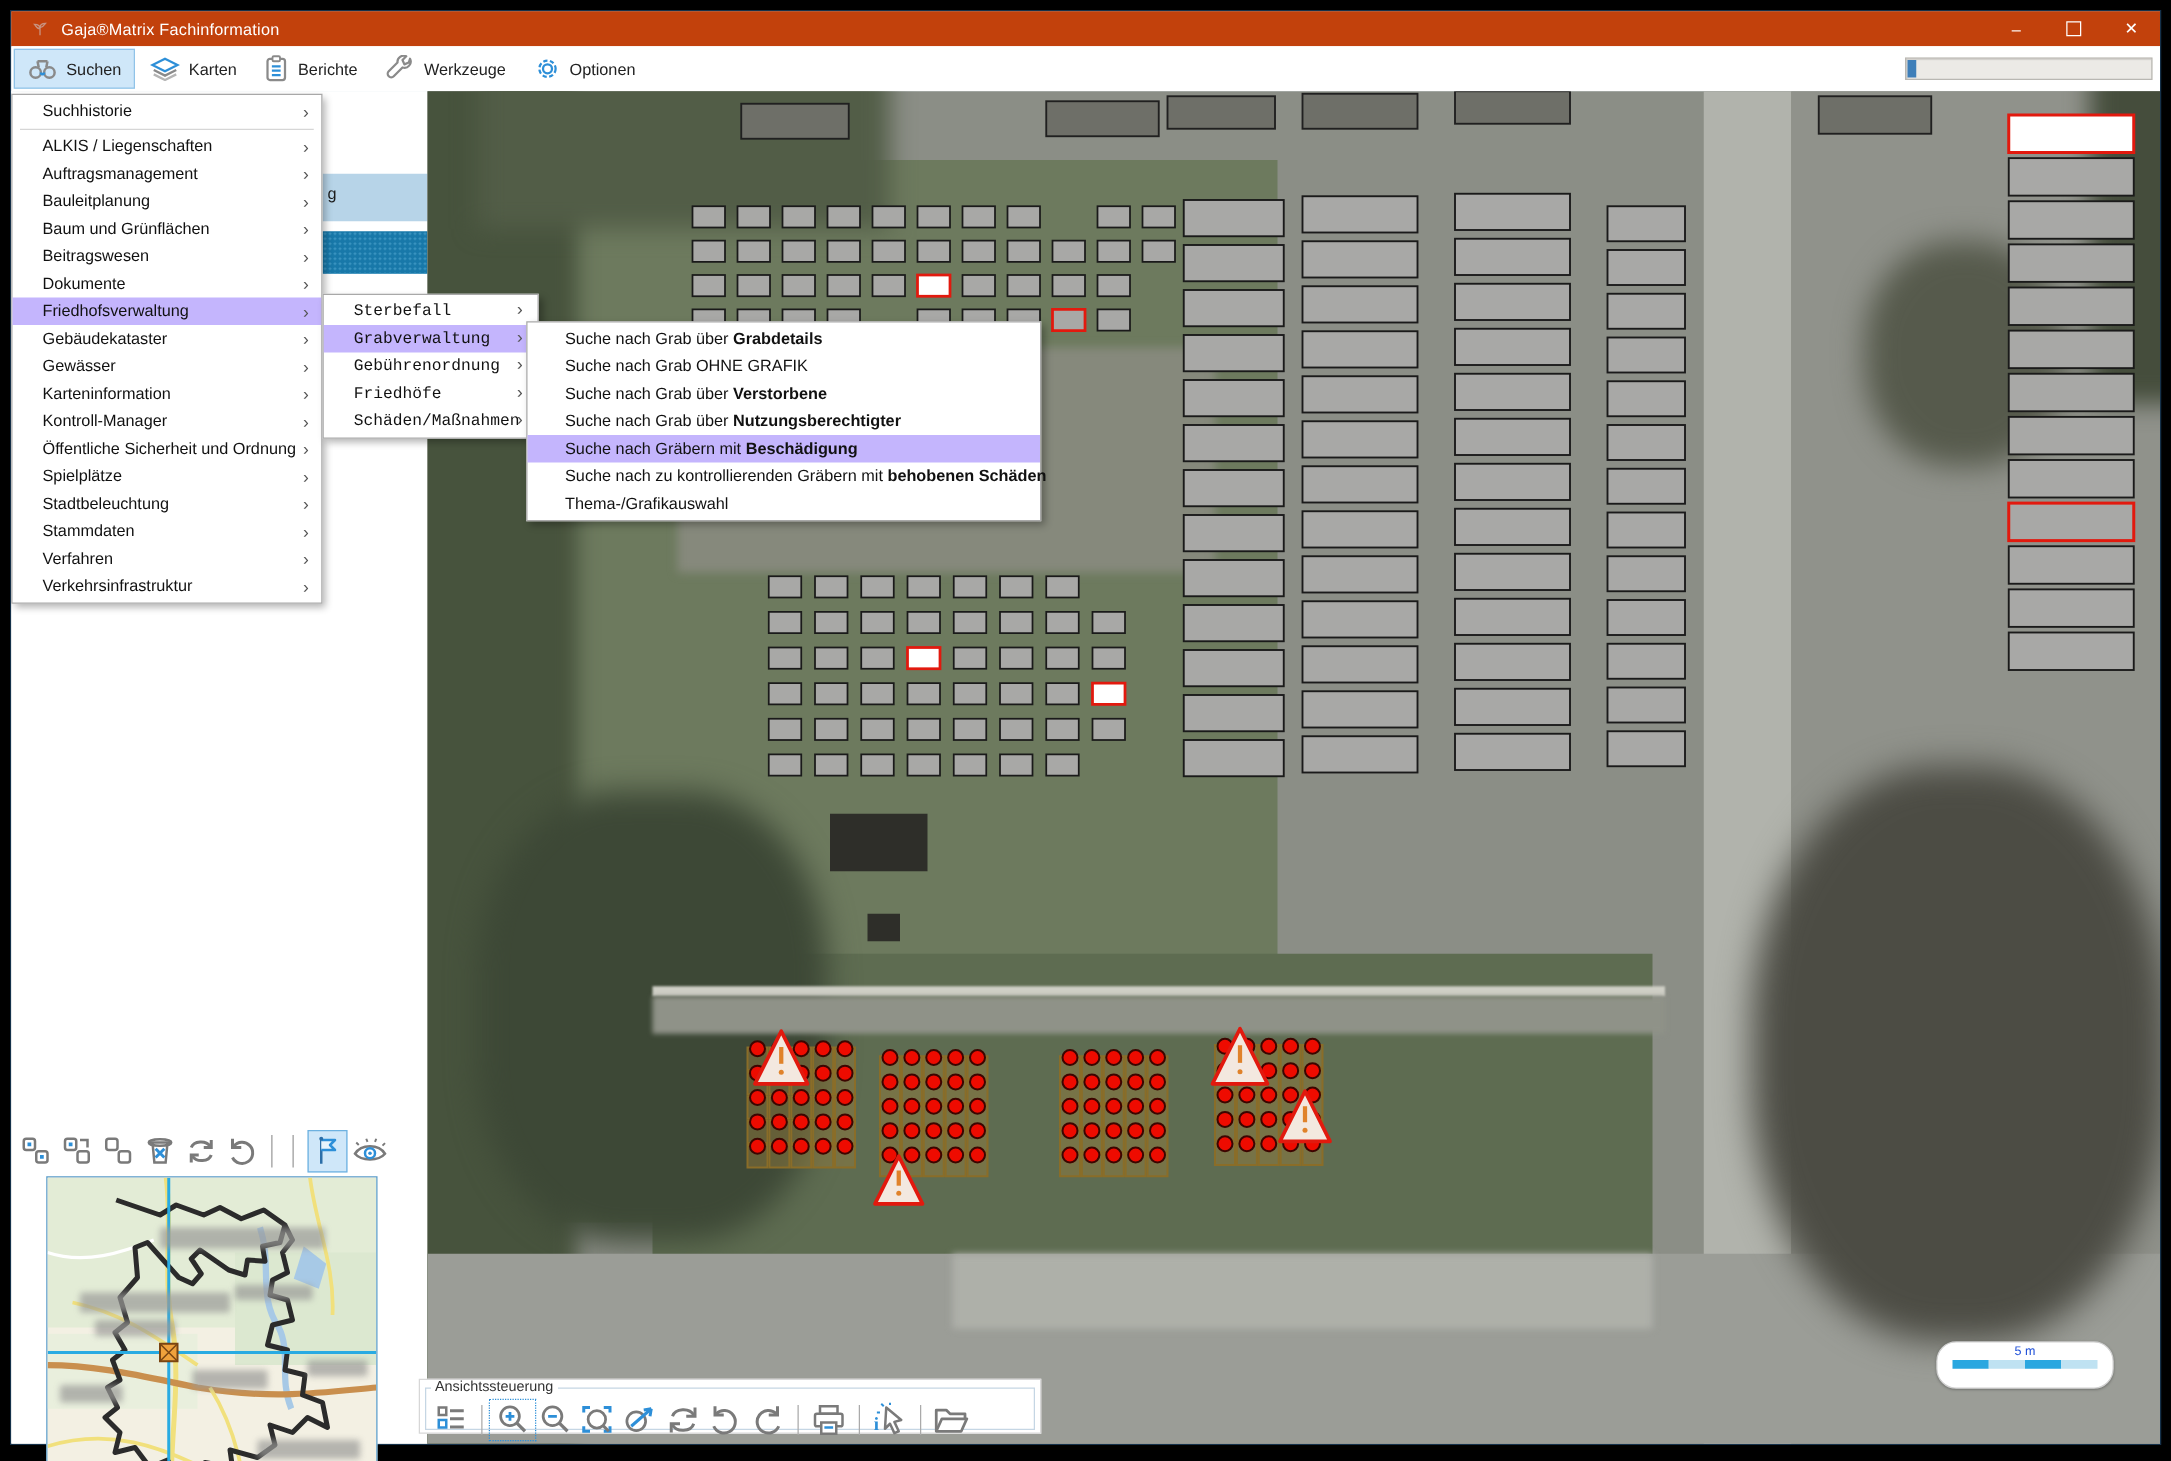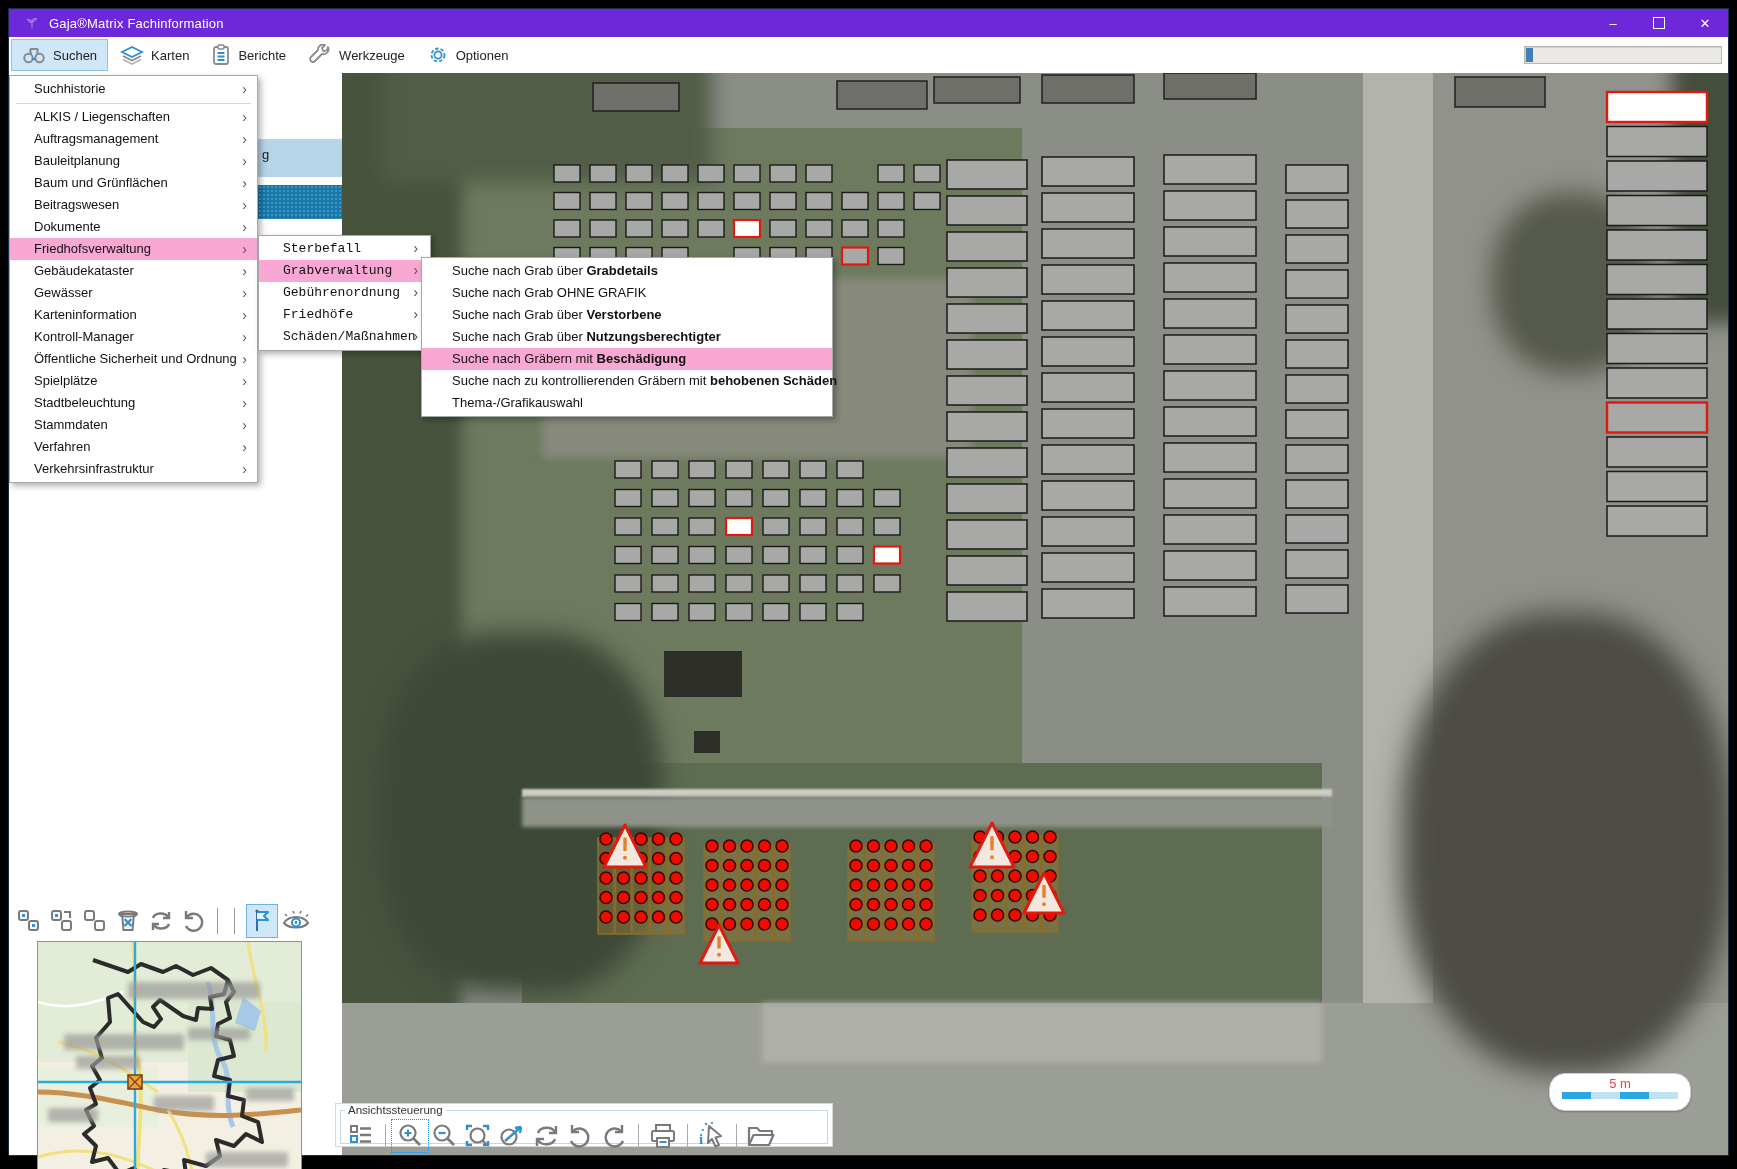--- a/index.html
+++ b/index.html
@@ -1,21 +1,21 @@
 <!DOCTYPE html>
 <html><head>
 <meta charset="utf-8">
 <style>
   html,body{margin:0;padding:0;}
   body{width:1737px;height:1169px;background:#000;position:relative;overflow:hidden;
        font-family:"Liberation Sans","DejaVu Sans",sans-serif;}
   #window{position:absolute;left:9px;top:9px;width:1719px;height:1146px;background:#fff;outline:1px solid #15314a;}
 
   
-  .titlebar{position:absolute;left:0;top:0;width:100%;height:28px;background:#6d28d9;display:flex;align-items:center;}
+  .titlebar{position:absolute;left:0;top:0;width:100%;height:28px;background:#c2410c;display:flex;align-items:center;}
   .titlebar .app-icon{margin-left:16px;width:14px;height:14px;opacity:.5;}
   .titlebar .title{color:#fff;font-size:13px;margin-left:10px;letter-spacing:.2px;}
   .win-controls{position:absolute;right:0;top:0;height:28px;display:flex;}
   .win-btn{width:46px;height:28px;color:#fff;font-size:13px;display:flex;align-items:center;justify-content:center;}
   .win-btn .maxbox{width:10px;height:10px;border:1px solid #fff;display:block;}
 
   
   .toolbar{position:absolute;left:0;top:28px;width:100%;height:36px;background:#fff;border-bottom:1px solid #dfe6ec;display:flex;align-items:center;}
   .tb-btn{height:30px;display:flex;align-items:center;gap:7px;padding:0 10px;margin-left:2px;font-size:13px;color:#222;}
   .tb-btn.active{background:#cfe7f9;border:1px solid #90c3e8;}
@@ -36,39 +36,39 @@
   .mini-tools .ic.active{background:#cfe7f9;border:1px solid #6db1e0;}
 
   
   .minimap{position:absolute;left:28px;top:868px;width:263px;height:278px;border:1px solid #5a9fd0;background:#f2efe2;overflow:hidden;}
   .blur-label{position:absolute;background:#9a9a98;opacity:.7;filter:blur(2.5px);border-radius:2px;}
 
   
   .map{position:absolute;left:333px;top:64px;width:1386px;height:1082px;overflow:hidden;background:#8b8e86;}
   .map .blob{position:absolute;}
   .scalebar{position:absolute;left:1207px;top:1000px;width:140px;height:36px;background:#fff;border:1px solid #d0d0d0;border-radius:16px;box-shadow:0 1px 2px rgba(0,0,0,.25);text-align:center;}
-  .scalebar .lbl{font-size:13px;color:#ef4444;margin-top:2px;}
+  .scalebar .lbl{font-size:10px;color:#1d4ed8;margin-top:2px;}
   .scalebar .bar{display:flex;height:7px;margin:1px 12px 0 12px;}
   .scalebar .bar i{flex:1;}
   .scalebar .bar i:nth-child(odd){background:#2aa7e0;}
   .scalebar .bar i:nth-child(even){background:#bfe2f2;}
 
   
   .view-controls{position:absolute;left:326px;top:1094px;width:498px;height:44px;background:#fff;border:1px solid #d7d7d7;box-sizing:border-box;}
   .view-controls fieldset{position:absolute;inset:0 4px 2px 4px;border:1px solid #c5d6e4;margin:0;padding:0;}
   .view-controls legend{font-size:11.5px;color:#333;margin-left:4px;padding:0 3px;}
   .vc-row{position:absolute;left:8px;top:16px;display:flex;align-items:center;height:32px;}
   .vc-row .ic{width:34px;height:30px;display:flex;align-items:center;justify-content:center;}
   .vc-row .ic.active{outline:1.5px dotted #2d8fd8;outline-offset:1px;}
   .vc-row .sep{width:1px;height:24px;background:#aaa;margin:0 7px;}
 
   
   .menu{position:absolute;background:#fff;border:1px solid #a8a8a8;box-shadow:3px 3px 6px rgba(0,0,0,.3);padding:2px 0;box-sizing:border-box;z-index:50;}
   .menu-item{position:relative;height:22px;line-height:22px;font-size:13px;color:#111;padding-left:24px;white-space:nowrap;}
-  .menu-item.hl{background:#f9a8d4;}
+  .menu-item.hl{background:#c4b5fd;}
   .menu-item .arrow{position:absolute;right:10px;top:0;color:#555;font-size:14px;}
   .menu-sep{height:1px;background:#d6d6d6;margin:3px 6px 2px 6px;}
   #menu-l1{left:0;top:66px;width:249px;}
   #menu-l2{left:249px;top:226px;width:173px;font-family:Liberation Mono, monospace;}
   #menu-l3{left:412px;top:248px;width:412px;}
   #menu-l3 .menu-item{padding-left:30px;}
 
   svg{display:block;}
 </style>
 </head>

